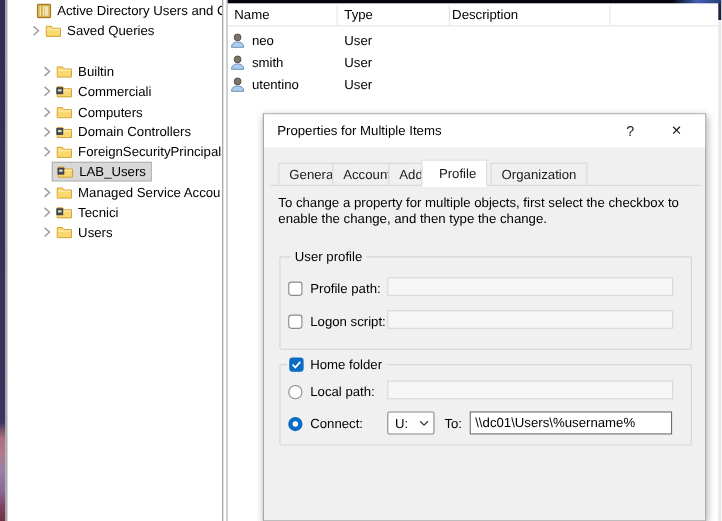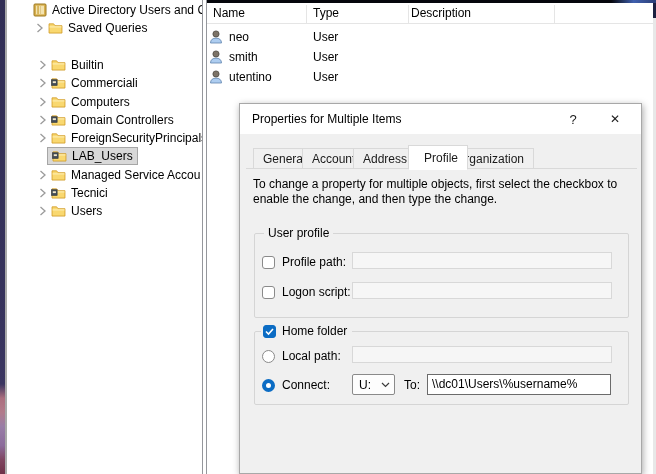--- a/index.html
+++ b/index.html
@@ -10,21 +10,21 @@
   
   #wallpaper { position:absolute; left:0; top:0; width:5px; height:474px;
     background:linear-gradient(180deg,#312e55 0%,#37335d 70%,#3a3560 81%,#ab6e7e 84%,#b27b8b 87%,#997da7 90%,#8b6b9b 94%,#7f4560 97%,#6e3148 100%); }
   #win-border-left { position:absolute; left:5px; top:0; width:2px; height:474px; background:#a9a9a9; }
 
   
   #tree { position:absolute; left:7px; top:0; width:195px; height:474px; background:#fff; overflow:hidden; }
   .trow { position:absolute; left:0; width:100%; height:18px; display:flex; align-items:center; white-space:nowrap; cursor:default; }
   .trow .chev { width:10px; height:10px; display:inline-flex; align-items:center; justify-content:center; flex:0 0 10px; }
   .trow .ticon { margin:0 4px 0 3px; flex:0 0 auto; position:relative; display:inline-flex; }
-  .d1 { padding-left:11px;margin-left:17px; }
+  .d1 { padding-left:21px; }
   .d2 { padding-left:31px; }
   .nochev { padding-left:23px; }
   .d2.nochev { padding-left:41px; }
   .sel { background:#d8d8d8; outline:1px solid #a6a6a6; display:inline-flex; align-items:center; height:16px; padding:0 4px 0 1px; }
   .tlabel { padding-left:1px; }
 
   
   #pane-sep { position:absolute; left:202px; top:0; width:5px; height:474px; background:#fff; border-left:1px solid #95979c; border-right:1px solid #95979c; }
 
   
@@ -52,21 +52,21 @@
 
   
   #tabstrip { position:absolute; left:6px; top:40px; width:391px; height:25px; }
   #tabstrip::after { content:""; position:absolute; left:0; right:0; bottom:0; height:1px; background:#d9d9d9; }
   .tab { position:absolute; bottom:0; height:21px; line-height:20px; padding:0 9px; background:#f0f0f0;
     border:1px solid #d9d9d9; border-bottom:none; color:#1a1a1a; cursor:default; }
   .tab.active { height:25px; line-height:24px; background:#fff; z-index:3; border-bottom:1px solid #fff; margin-bottom:-1px; }
   #tab-general { left:7px; }
   #tab-account { left:56px; }
   #tab-address { left:107px; }
-  #tab-profile { left:162px;padding-left:15px; }
+  #tab-profile { left:137px;padding-left:15px; }
   #tab-organization { left:200px; }
 
   #instruction { position:absolute; left:13px; top:73px; width:386px; line-height:15px; color:#000; }
 
   .groupbox { position:absolute; left:14px; width:375px; border:1px solid #d5d5d5; border-radius:2px; }
   #grp-user-profile { top:129px; height:85px; }
   #grp-home-folder { top:227px; height:74px; }
   .grp-label { position:absolute; top:-8px; left:9px; background:#f0f0f0; padding:0 4px; line-height:15px; }
   .grp-check-label { position:absolute; top:-9px; left:6px; background:#f0f0f0; padding:0 5px 0 2px; display:inline-flex; align-items:center; gap:6px; line-height:16px; }
 

